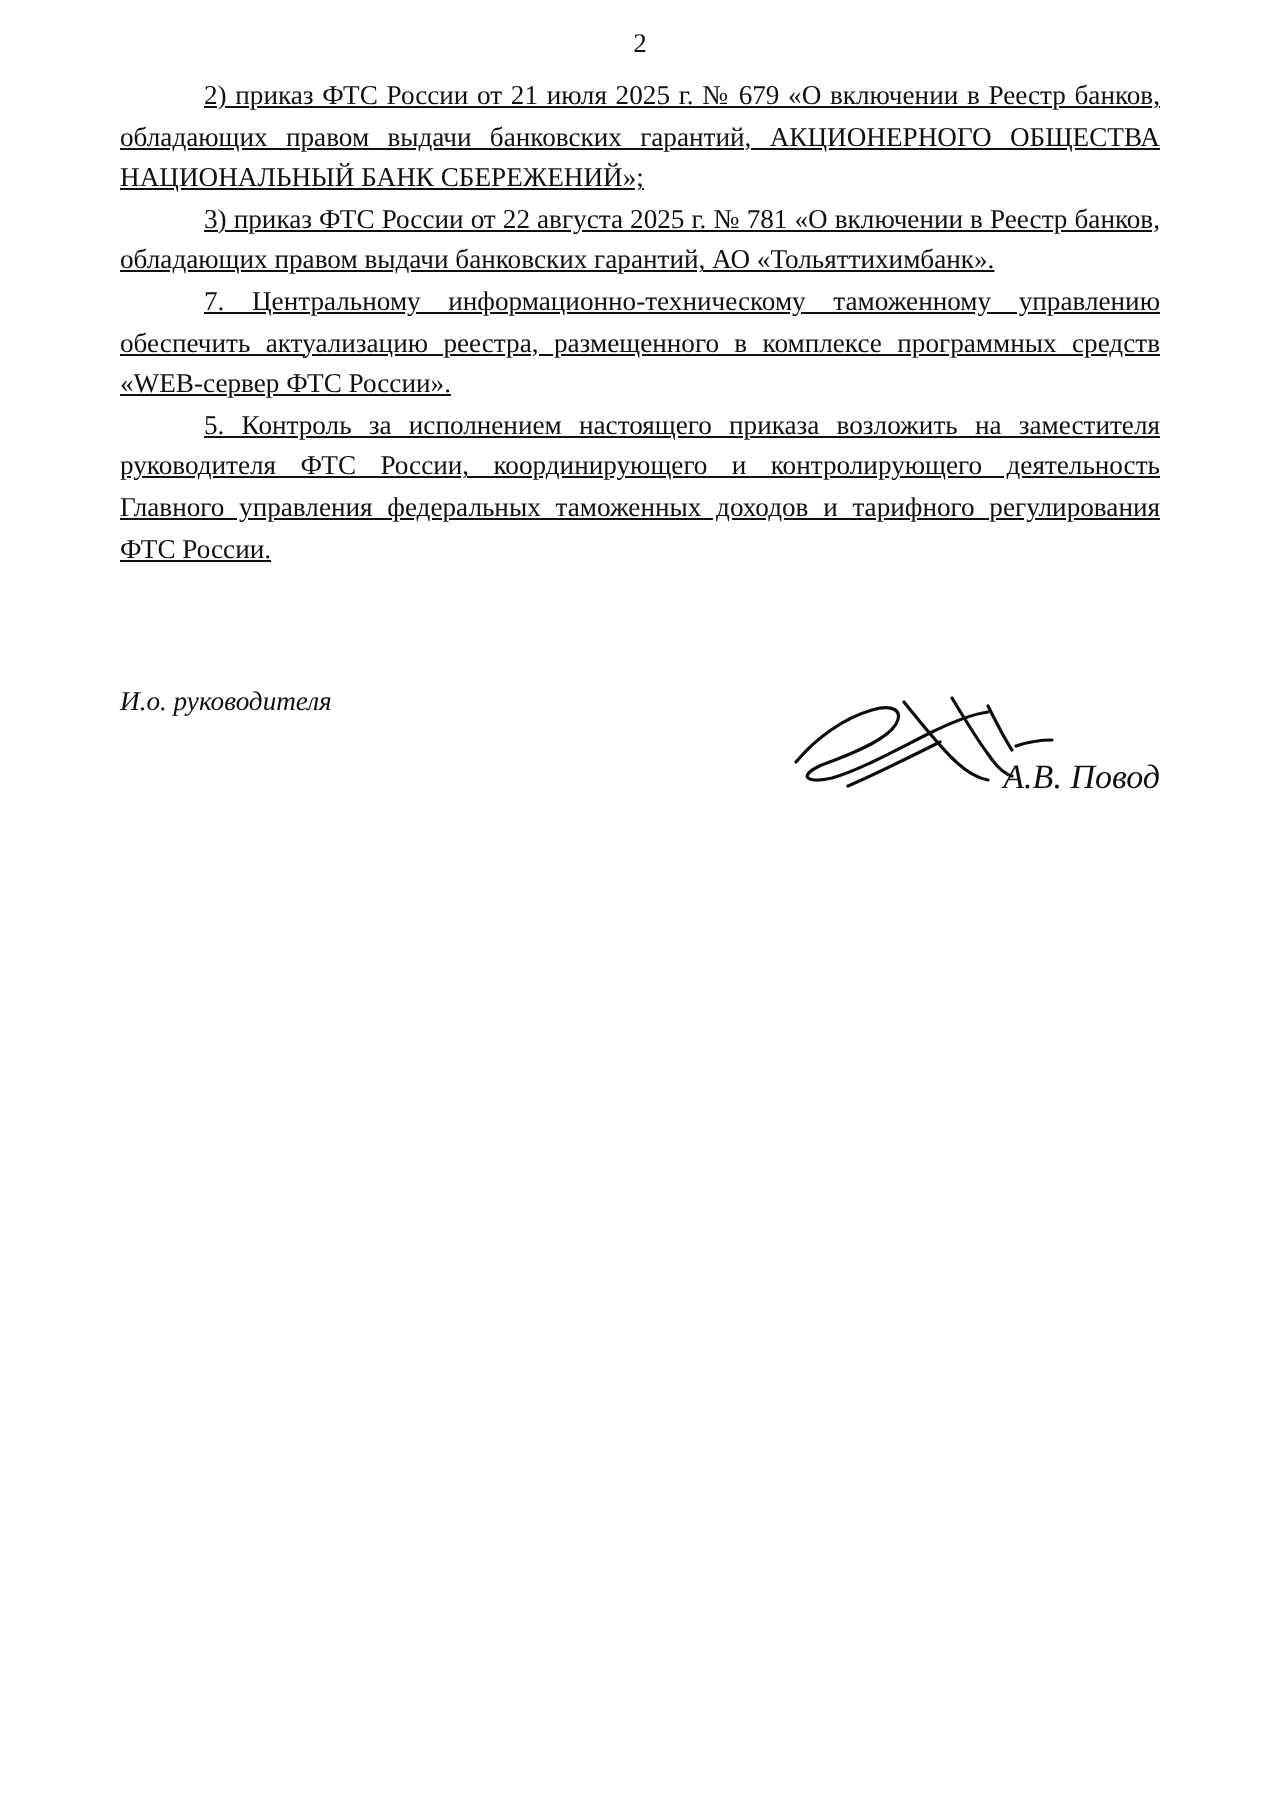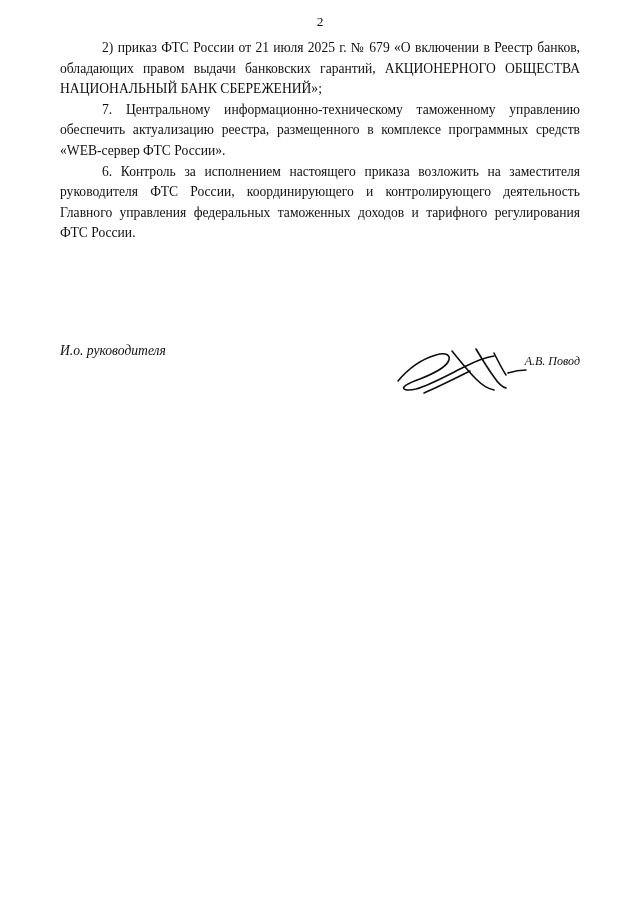--- a/index.html
+++ b/index.html
@@ -38,60 +38,62 @@
     left: 60px;
     width: 520px;
   }
   p.para {
     margin: 0 0 0 0;
     text-align: justify;
     text-indent: 42px;
     font-size: 13.6px;
     line-height: 20.6px;
     hyphens: none;
+    text-decoration: underline;
   }
   .signature-block {
     position: absolute;
     left: 60px;
     top: 341px;
     width: 520px;
     font-style: italic;
   }
   .sig-left {
     font-size: 13.6px;
     line-height: 20.6px;
     width: 300px;
   }
   .sig-name {
     position: absolute;
     right: 0;
-    top: 10px;
-    font-size: 12px;
+    top: 38px;
+    font-size: 17px;
     line-height: 20.6px;
     white-space: nowrap;
   }
   .signature-mark {
     position: absolute;
     left: 330px;
     top: 2px;
     width: 150px;
     height: 58px;
   }
 </style>
 </head>
 <body>
 
 <div class="page">
 
   <div class="page-number">2</div>
 
   <div class="body-text">
     <p class="para">2) приказ ФТС России от 21 июля 2025 г. № 679 «О включении в Реестр банков, обладающих правом выдачи банковских гарантий, АКЦИОНЕРНОГО ОБЩЕСТВА НАЦИОНАЛЬНЫЙ БАНК СБЕРЕЖЕНИЙ»;</p>
+    <p class="para">3) приказ ФТС России от 22 августа 2025 г. № 781 «О включении в Реестр банков, обладающих правом выдачи банковских гарантий, АО «Тольяттихимбанк».</p>
     <p class="para">7. Центральному информационно-техническому таможенному управлению обеспечить актуализацию реестра, размещенного в комплексе программных средств «WEB-сервер ФТС России».</p>
-    <p class="para">6. Контроль за исполнением настоящего приказа возложить на заместителя руководителя ФТС России, координирующего и контролирующего деятельность Главного управления федеральных таможенных доходов и тарифного регулирования ФТС России.</p>
+    <p class="para">5. Контроль за исполнением настоящего приказа возложить на заместителя руководителя ФТС России, координирующего и контролирующего деятельность Главного управления федеральных таможенных доходов и тарифного регулирования ФТС России.</p>
   </div>
 
   <div class="signature-block">
     <div class="sig-left">
       <div>И.о. руководителя</div>
     </div>
 
     <div class="signature-mark">
       <svg viewBox="0 0 150 58" width="150" height="58" xmlns="http://www.w3.org/2000/svg">
         <g fill="none" stroke="#0d0d0d" stroke-width="1.6" stroke-linecap="round" stroke-linejoin="round">

